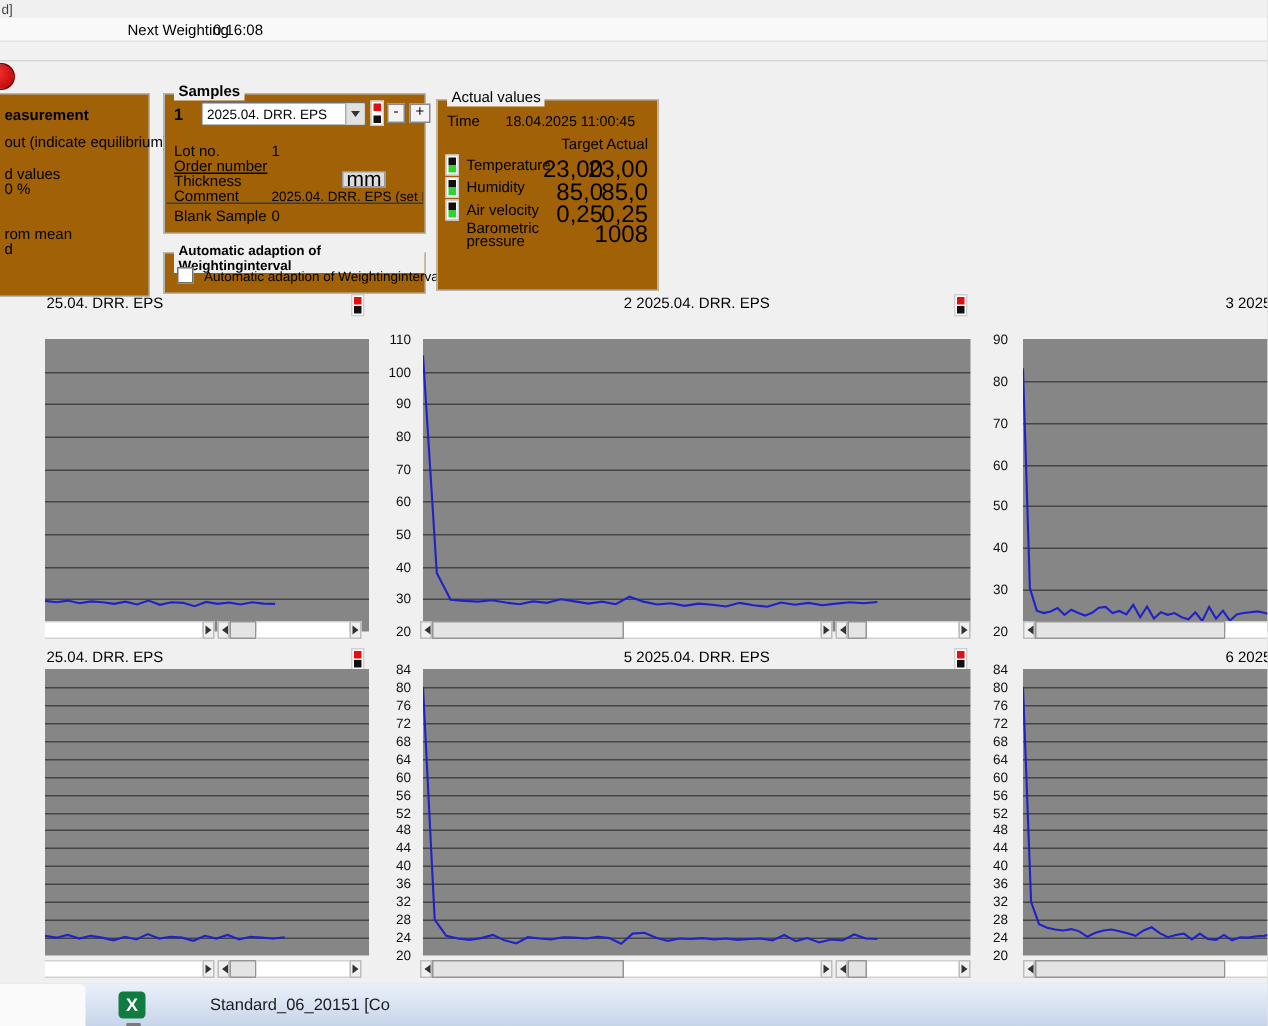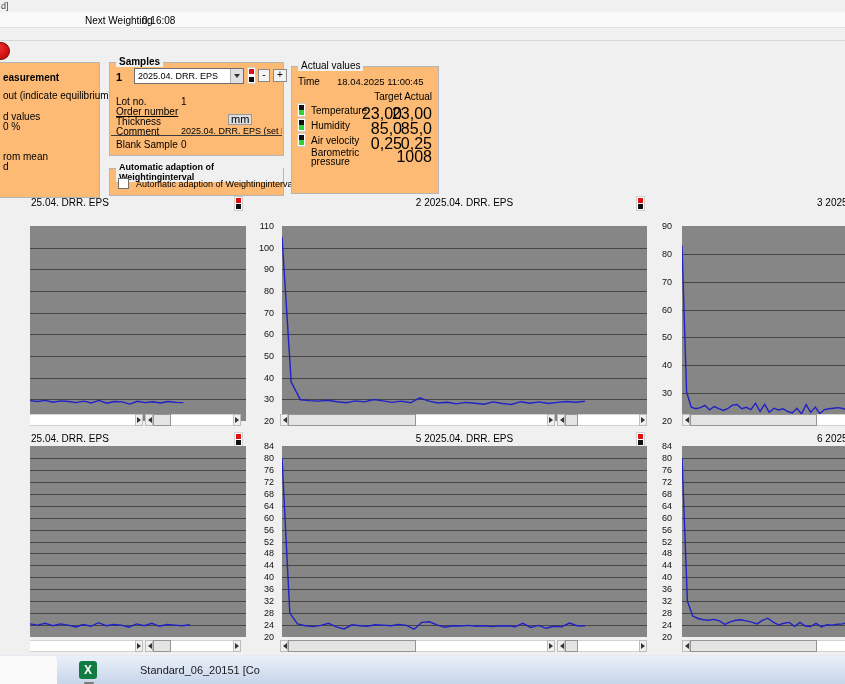--- a/index.html
+++ b/index.html
@@ -12,39 +12,39 @@
   .topstrip { position:absolute; left:0; top:0; width:845px; height:12px; background:#f0f0f0; }
   .winfrag { position:absolute; left:1px; top:1px; font-size:9px; color:#444; }
   .menubar { position:absolute; left:0; top:12px; width:845px; height:16px; background:#f9f9f9; border-bottom:1px solid #e2e2e2; }
   .nw-label { position:absolute; left:85px; top:3px; font-size:10px; }
   .nw-value { position:absolute; left:142px; top:3px; font-size:10px; }
   .toolstrip { position:absolute; left:0; top:28px; width:845px; height:13px; background:#f1f1f1; border-bottom:1px solid #d7d7d7; }
   .recbtn { position:absolute; left:-8px; top:42px; width:18px; height:18px; border-radius:50%;
     background:radial-gradient(circle at 35% 35%, #f03030, #b80000); border:1px solid #7d0000; }
 
   
-  .group { position:absolute; border:1px solid #b6b6b6; background:#fdba74; }
+  .group { position:absolute; border:1px solid #b6b6b6; background:#a16207; }
   .group > .glabel { position:absolute; top:-7px; left:6px; background:#f0f0f0; padding:0 3px; font-size:10px; }
   .glabel.b { font-weight:bold; }
 
   .g-meas { left:-130px; top:62px; width:230px; height:136px; }
   .mline { position:absolute; left:132px; white-space:nowrap; font-size:10px; }
 
   .g-samples { left:109px; top:62px; width:175px; height:94px; }
   .s-index { position:absolute; left:6px; top:8px; font-weight:bold; font-size:11px; }
   .combo { position:absolute; left:24px; top:5px; width:110px; height:16px; display:flex; background:#fff; border:1px solid #707070; }
   .combo .val { flex:1; font-size:9px; padding:2px 2px 0 3px; white-space:nowrap; overflow:hidden; }
   .combo .drop { width:13px; background:#e1e1e1; border-left:1px solid #adadad; display:flex; align-items:center; justify-content:center; }
   .tri-down { width:0; height:0; border:3px solid transparent; border-top:4px solid #333; margin-top:3px; }
   .smallbtn { position:absolute; height:13px; background:#f3f3f3; border:1px solid #8a8a8a; font-size:10px; line-height:10px; text-align:center; }
   .btn-minus { left:148px; top:6px; width:12px; }
   .btn-plus  { left:163px; top:6px; width:14px; }
   .frow-label { position:absolute; left:6px; font-size:10px; white-space:nowrap; }
   .frow-value { position:absolute; left:71px; font-size:10px; white-space:nowrap; }
-  .unitbox { position:absolute; left:118px; top:51px; background:#dcdcdc; border:1px solid #9a9a9a; font-size:11px; line-height:9px; padding:0 2px; }
+  .unitbox { position:absolute; left:118px; top:51px; background:#dcdcdc; border:1px solid #9a9a9a; font-size:14px; line-height:9px; padding:0 2px; }
   .comment-val { font-size:9px; width:101px; overflow:hidden; }
   .sep { position:absolute; left:1px; right:1px; top:72px; border-top:1px solid #3c3c3c; }
 
   .g-auto { left:109px; top:168px; width:175px; height:28px; }
   .g-auto > .glabel { font-size:9px; }
   .cb { position:absolute; left:8px; top:9px; width:11px; height:11px; background:#fff; border:1px solid #707070; }
   .cb-label { position:absolute; left:26px; top:10px; font-size:9px; white-space:nowrap; }
 
   .g-actual { left:291px; top:66px; width:148px; height:128px; }
   .av-time-label { position:absolute; left:6px; top:9px; font-size:10px; }

